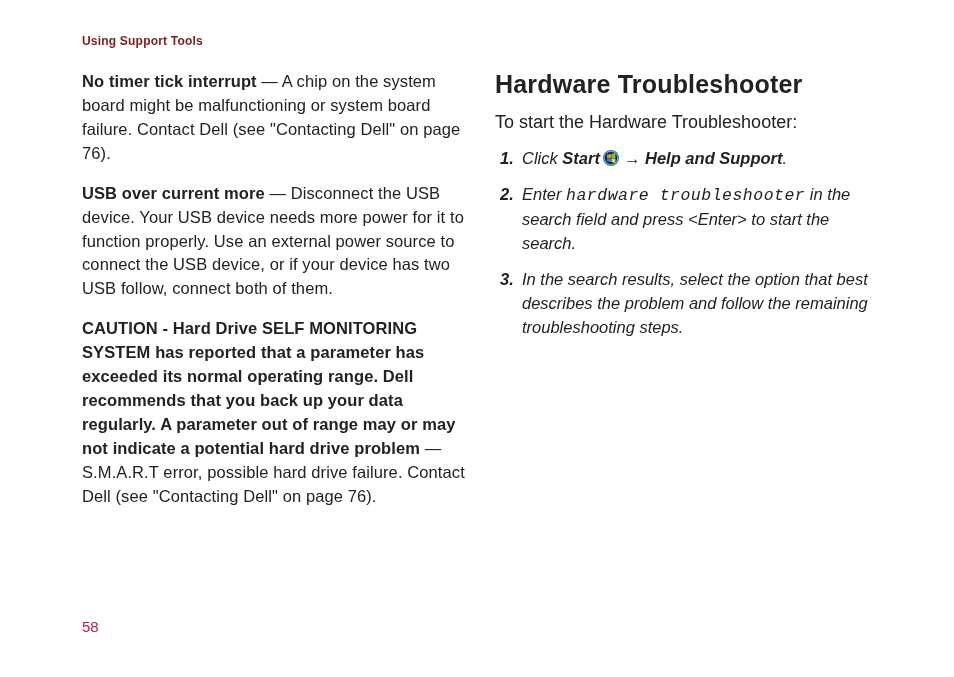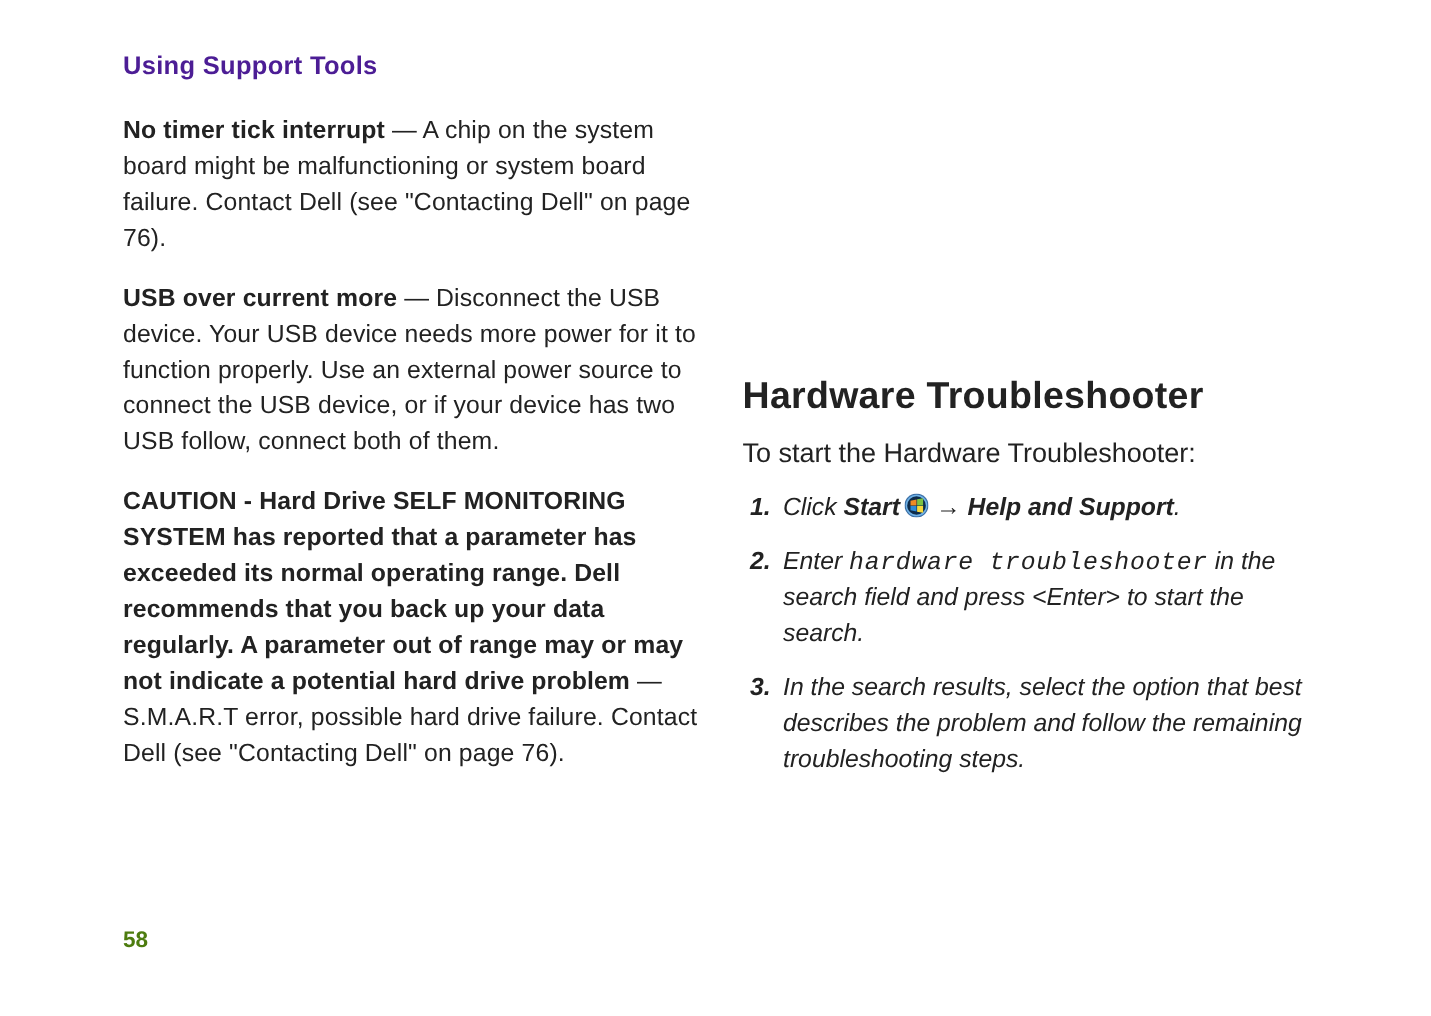--- a/index.html
+++ b/index.html
@@ -13,30 +13,29 @@
     box-sizing: border-box;
     position: relative;
     font-family: "Helvetica Neue", Helvetica, Arial, sans-serif;
     color: #222;
   }
   .page {
     box-sizing: border-box;
     padding: 34px 70px 0 82px;
   }
   .section-header {
-    font-size: 17px;
+    font-size: 12px;
     font-weight: 700;
-    color: #4c1d95;
+    color: #7f1d1d;
     letter-spacing: 0.2px;
     margin: 0 0 22px 0;
   }
   .columns {
     display: flex;
     column-gap: 24px;
-    align-items: flex-end;
   }
   .col {
     flex: 1 1 0;
     min-width: 0;
   }
   p.body {
     font-size: 16.5px;
     line-height: 1.45;
     font-weight: 400;
     margin: 0 0 16px 0;
@@ -89,22 +88,22 @@
     width: 16px;
     height: 16px;
     vertical-align: -2px;
     margin: 0 5px 0 3px;
   }
   .page-number {
     position: absolute;
     left: 82px;
     bottom: 42px;
     font-size: 15px;
-    font-weight: 700;
-    color: #4d7c0f;
+    font-weight: 400;
+    color: #be185d;
   }
 </style>
 </head>
 <body>
 
 <div class="page">
 
   <div class="section-header">Using Support Tools</div>
 
   <div class="columns">

